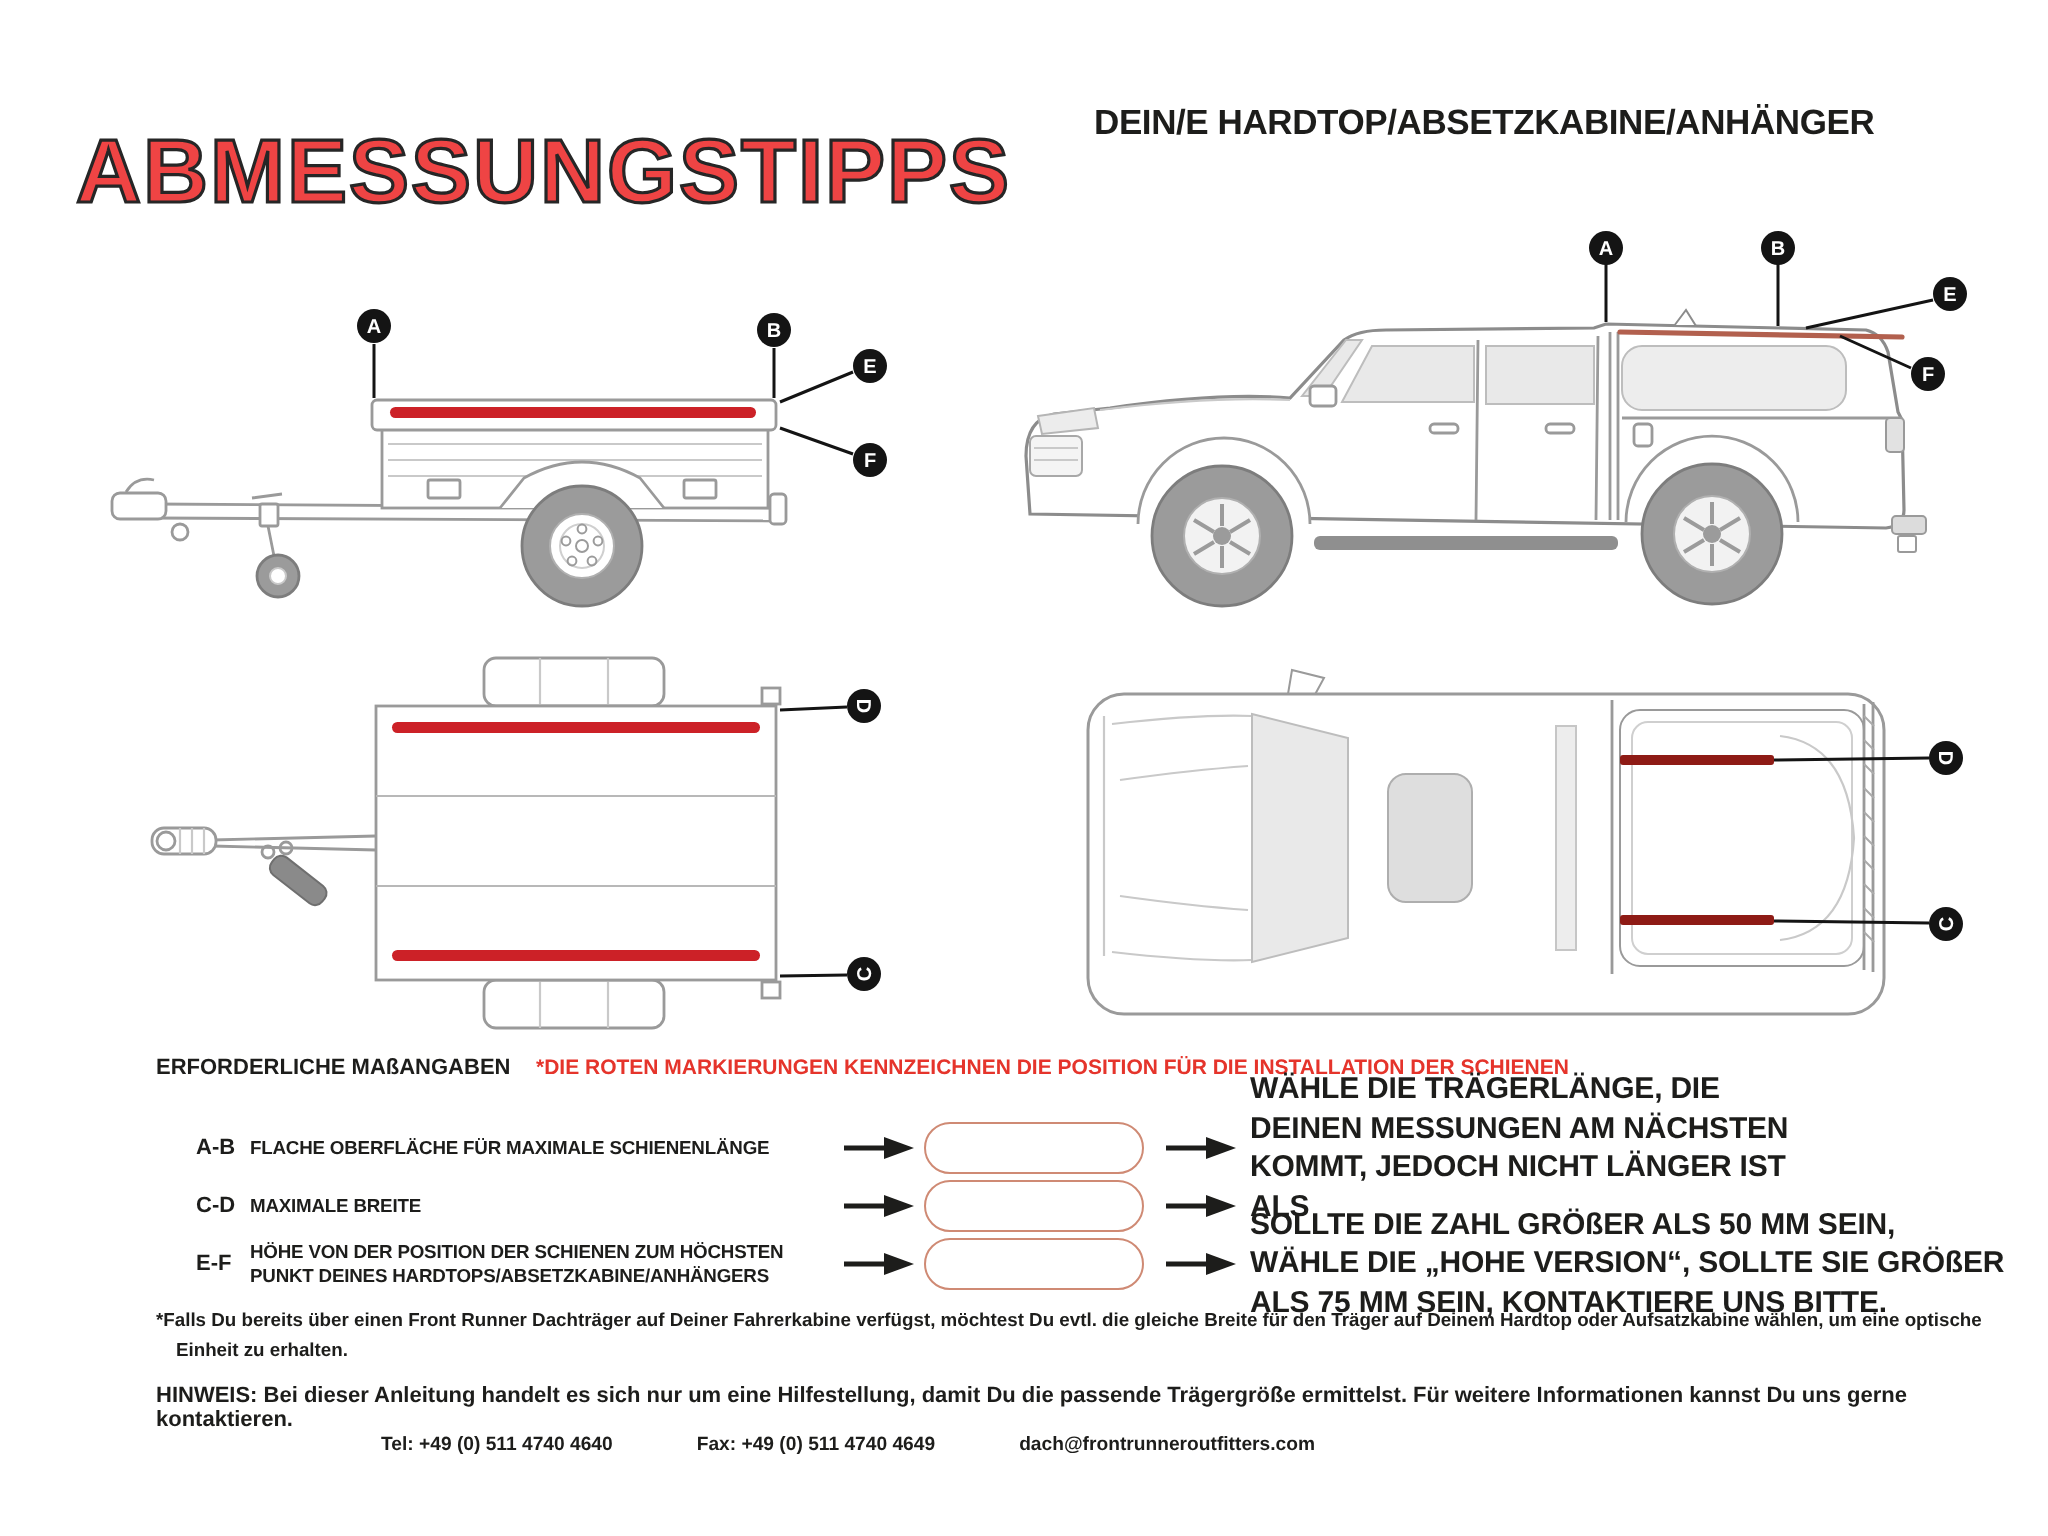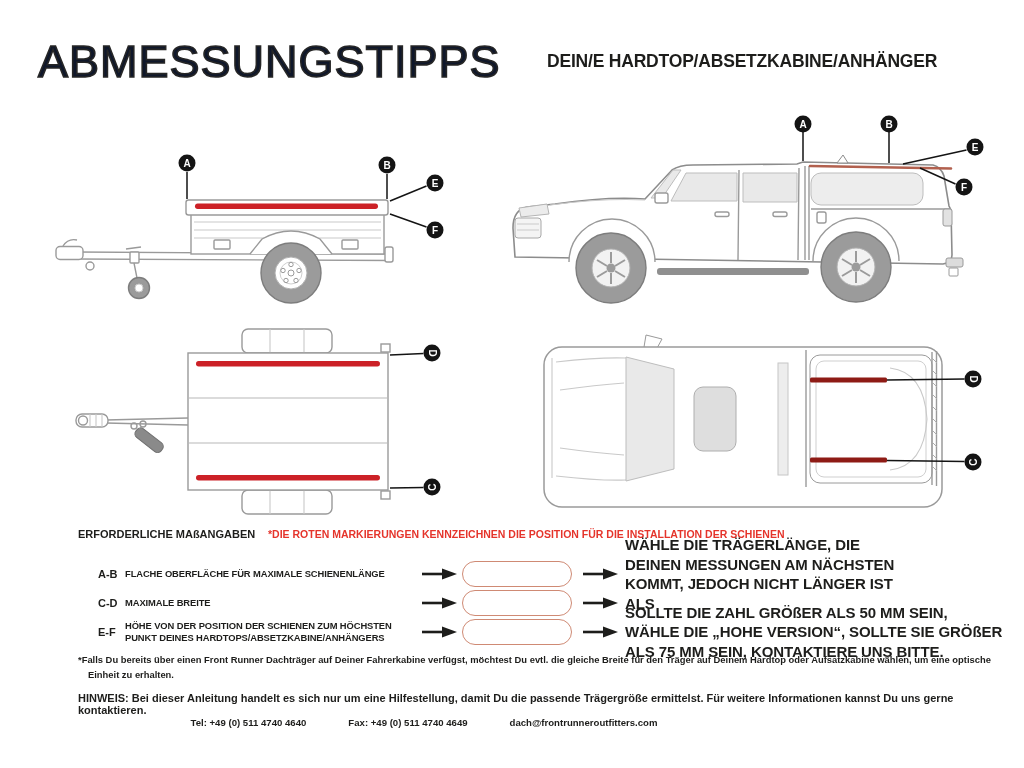--- a/index.html
+++ b/index.html
@@ -1,20 +1,20 @@
 <!DOCTYPE html>
 <html><head>
 <meta charset="utf-8">
 <style>
   html,body{margin:0;padding:0;background:#fff;}
   .page{position:relative;width:1024px;height:768px;background:#fff;overflow:hidden;
         font-family:"Liberation Sans",sans-serif;color:#1d1d1b;}
   
-  .title{position:absolute;left:38px;top:36px;font-size:45px;font-weight:400;
-         letter-spacing:1px;color:#0f172a;-webkit-text-stroke:1.6px #262626;}
+  .title{position:absolute;left:38px;top:60px;font-size:45px;font-weight:700;
+         letter-spacing:1px;color:#ef4444;-webkit-text-stroke:1.6px #262626;}
   .subtitle{position:absolute;left:547px;top:52px;font-size:17.5px;font-weight:700;
             line-height:1.12;letter-spacing:-0.2px;}
   
   .ln{stroke:#9a9a9a;fill:none;stroke-width:1.4;}
   .lnf{stroke:#9a9a9a;fill:#fff;stroke-width:1.4;}
   .lt{stroke:#c9c9c9;fill:none;stroke-width:1.1;}
   .gl{fill:#e9e9e9;stroke:#bdbdbd;stroke-width:1;}
   .mk{fill:#141414;}
   .mkt{fill:#fff;font-family:"Liberation Sans",sans-serif;font-size:10px;font-weight:700;text-anchor:middle;}
   .ldr{stroke:#141414;stroke-width:1.5;fill:none;}

